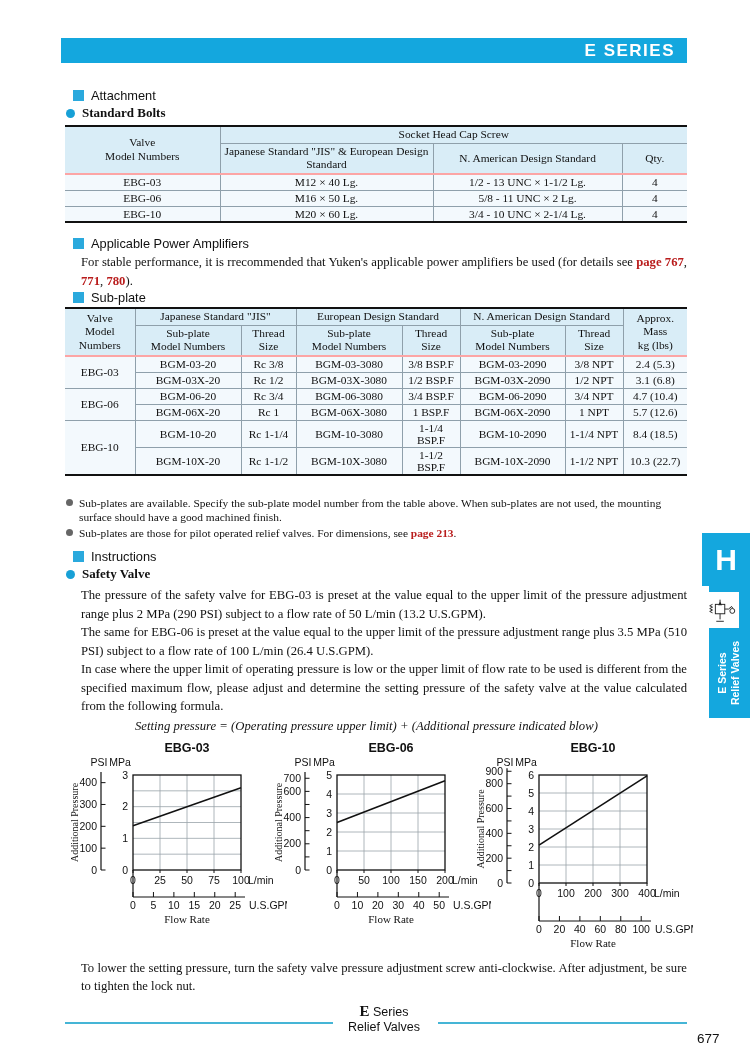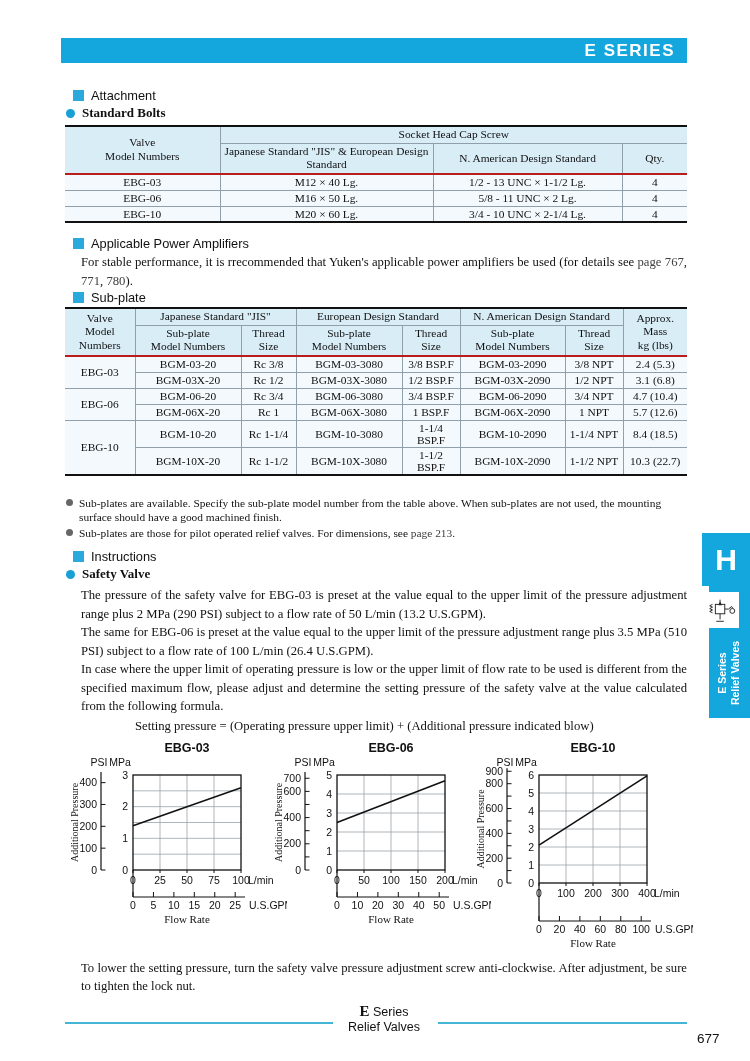--- a/index.html
+++ b/index.html
@@ -19,36 +19,36 @@
     font-size:12.8px; margin-bottom:2px;margin-left:8px; }
   .sq { width:11px; height:11px; background:#2aa9dd; margin-right:7px; flex:0 0 auto; }
   .sub-heading { display:flex; align-items:center; font-weight:bold; font-size:13px; margin:2px 0 4px 1px; }
   .dot { width:9px; height:9px; border-radius:50%; background:#17a0d6; margin-right:7px; flex:0 0 auto; }
 
   table.tbl { border-collapse:collapse; width:100%; font-size:11.4px; table-layout:fixed;
     border-top:2px solid #111; border-bottom:2px solid #111; }
   .tbl th, .tbl td { border:1px solid #8fa0ab; text-align:center; padding:1px 2px; }
   .tbl tr > *:first-child { border-left:0; } .tbl tr > *:last-child { border-right:0; }
   .tbl thead th { background:#d9edf7; font-weight:normal; line-height:1.2; }
-  .tbl thead { border-bottom:2px solid #b91c1c; }
+  .tbl thead { border-bottom:2px solid #fca5a5; }
   .tbl tbody td { background:#f3f9fd; height:16px; }
   .prewrap { white-space:pre-line; }
 
   .para { font-size:12.7px; line-height:18.5px; text-align:justify; padding-left:16px; }
-  .link { color:#404040; cursor:pointer; }
+  .link { color:#b91c1c; cursor:pointer;font-weight:bold; }
 
   .models { margin:1px 0 6px 22px; font-size:12.7px; line-height:18px; display:grid;
     grid-template-columns:100px 160px auto; }
   .models .lbl { grid-row:1; }
 
   .notes { margin-top:20px; font-size:11.4px; line-height:14.5px; }
   .note { position:relative; padding-left:14px; margin-bottom:1px; }
   .note .nb { position:absolute; left:1px; top:3px; width:7px; height:7px; border-radius:50%; background:#666; }
 
-  .formula { font-size:12.7px; margin:3px 0 0 70px; }
+  .formula { font-size:12.7px; margin:3px 0 0 70px;font-style:italic; }
 
   .charts-row { position:relative; height:220px; margin-top:5px; }
   .chart { position:absolute; top:0; }
   .chart svg text { fill:#111; }
 
   .closing { margin-top:0px; }
 
   
   .f-line { position:absolute; height:2px; background:#45b5d6; top:1022px; }
   .f-text { position:absolute; left:332px; top:1004px; width:104px; text-align:center;

